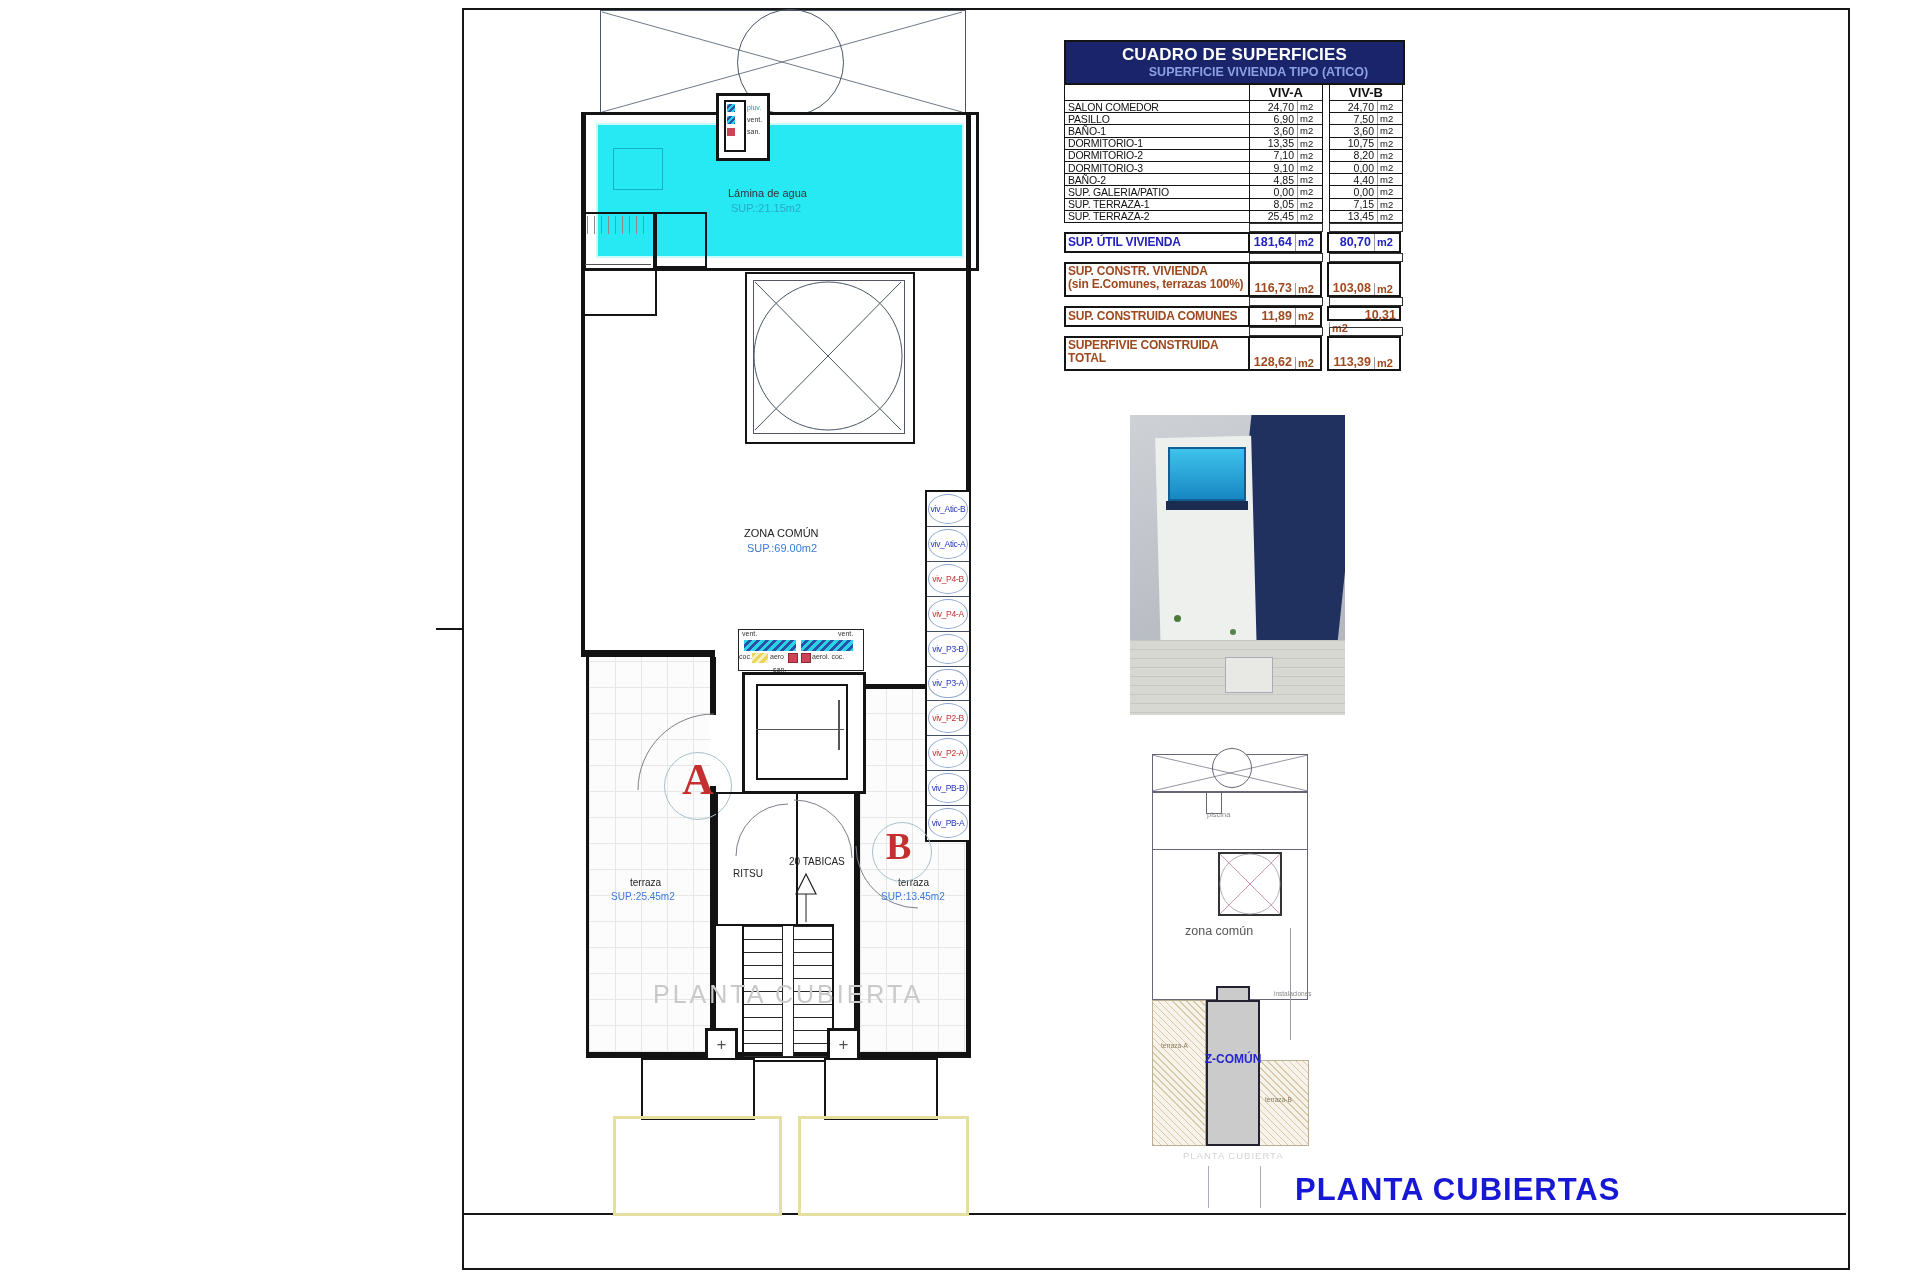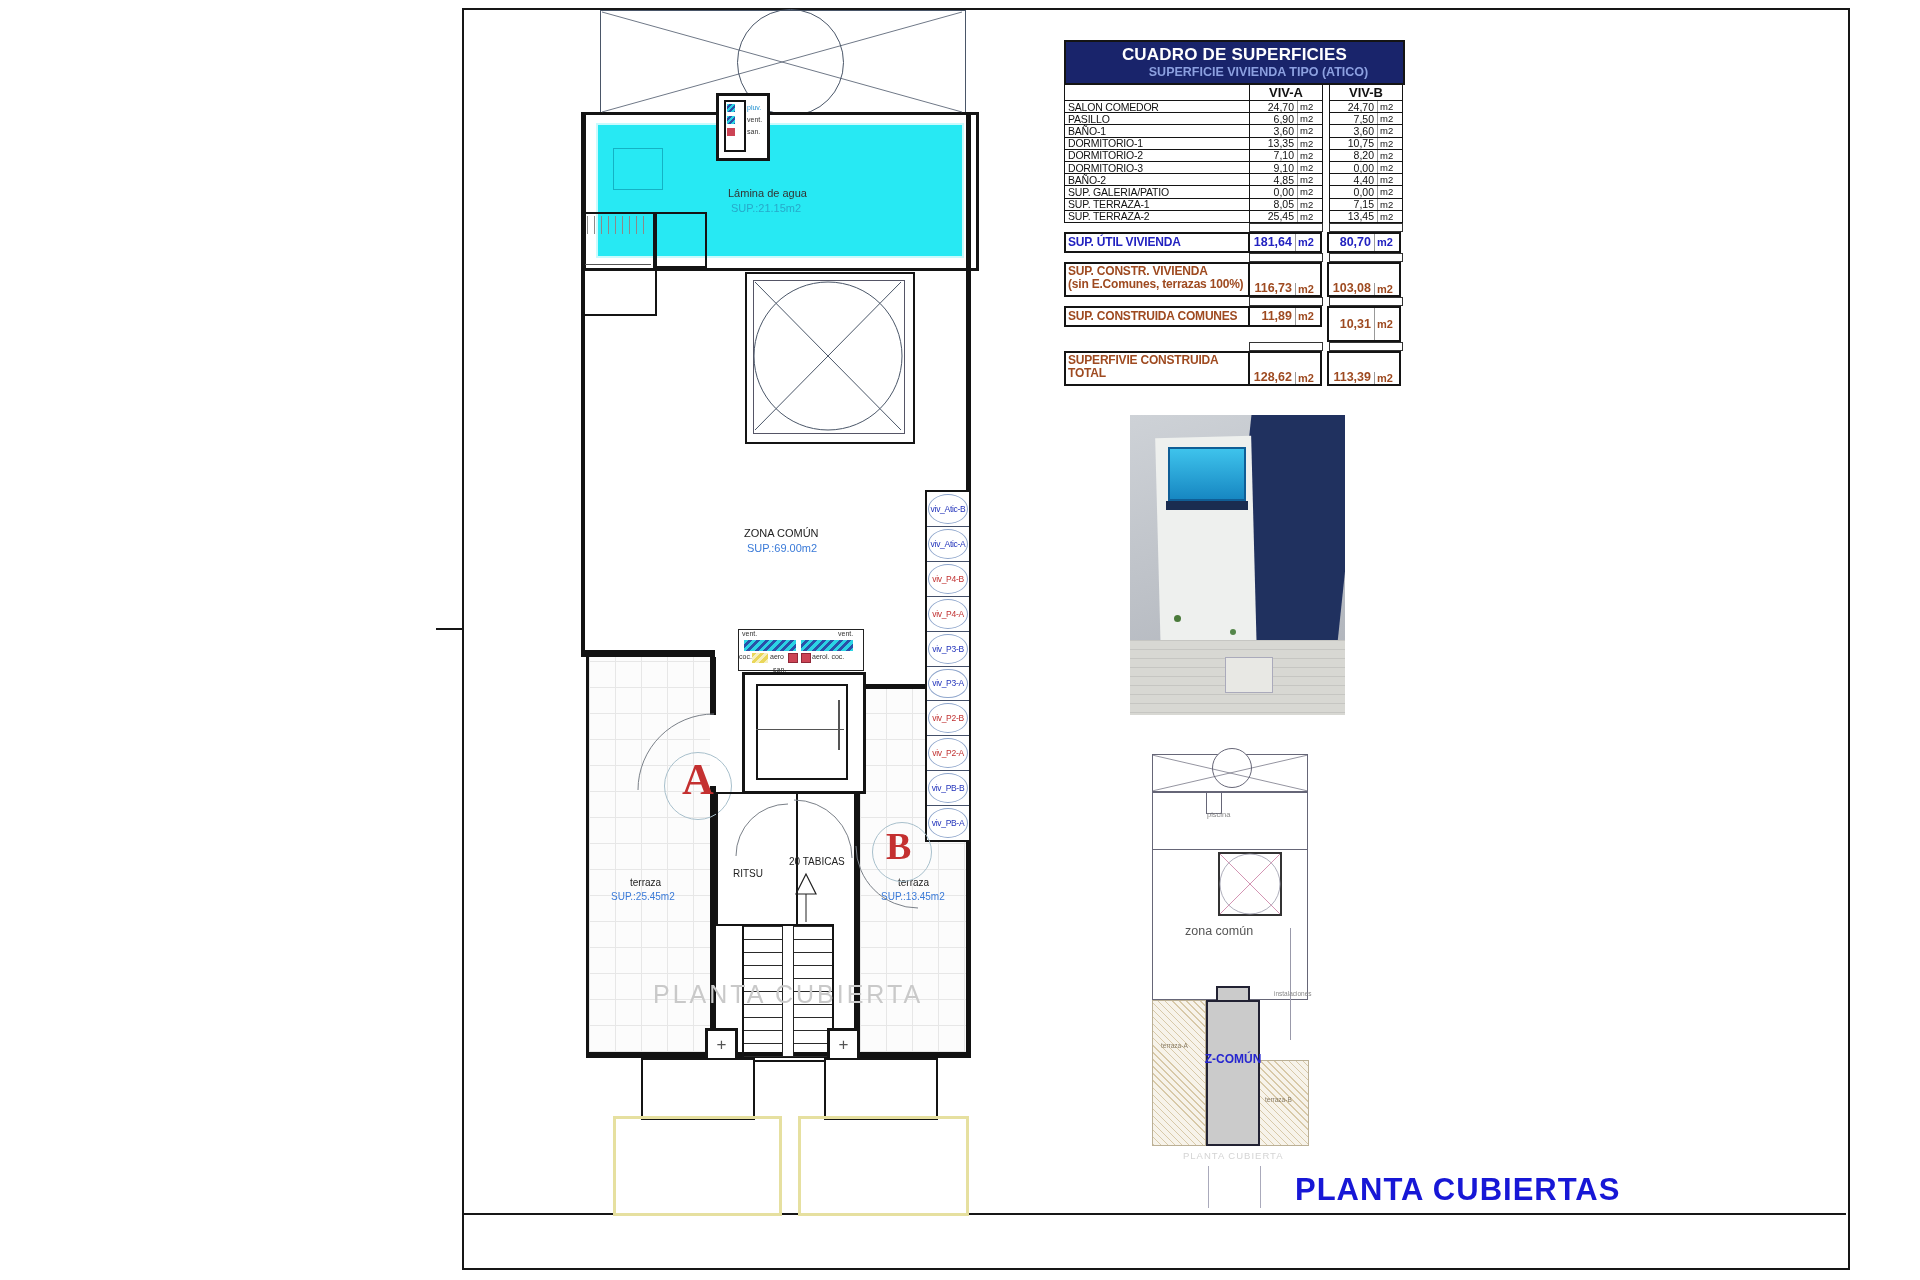--- a/index.html
+++ b/index.html
@@ -497,21 +497,21 @@
         <div class="g"></div>
       </div>
 
     <div class="sum-row">
       <div class="sum-label c-brown" style="height:21px;display:flex;align-items:center;">SUP. CONSTRUIDA COMUNES</div>
       <div class="sum-val c-brown" style="height:21px;">
         <span class="tnum">11,89</span>
         <span class="tunit">m2</span>
       </div>
       <div class="sum-gap"></div>
-      <div class="sum-val c-brown" style="height:36px;">
+      <div class="sum-val c-brown" style="height:15px;flex-direction:column;">
         <span class="tnum">10,31</span>
         <span class="tunit">m2</span>
       </div>
     </div>
 
     <div class="gapfill">
         <div class="g"></div>
         <div class="gg"></div>
         <div class="g"></div>
       </div>

